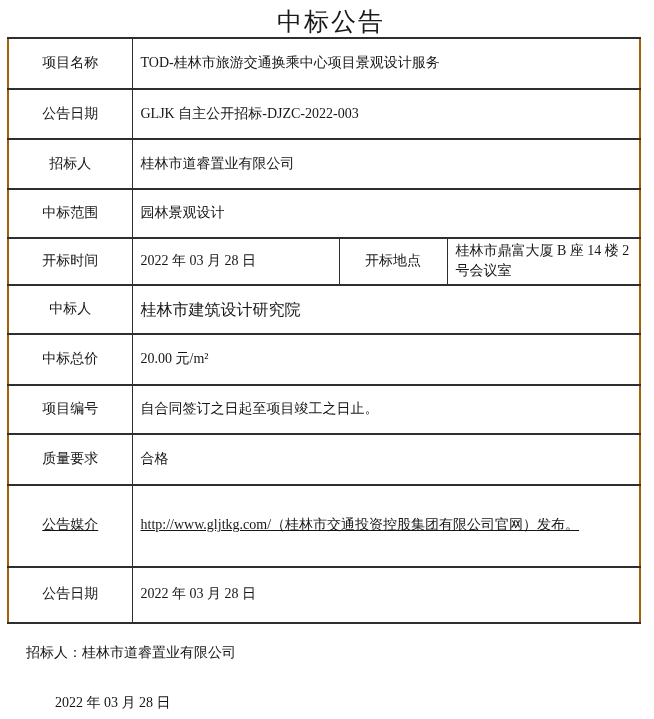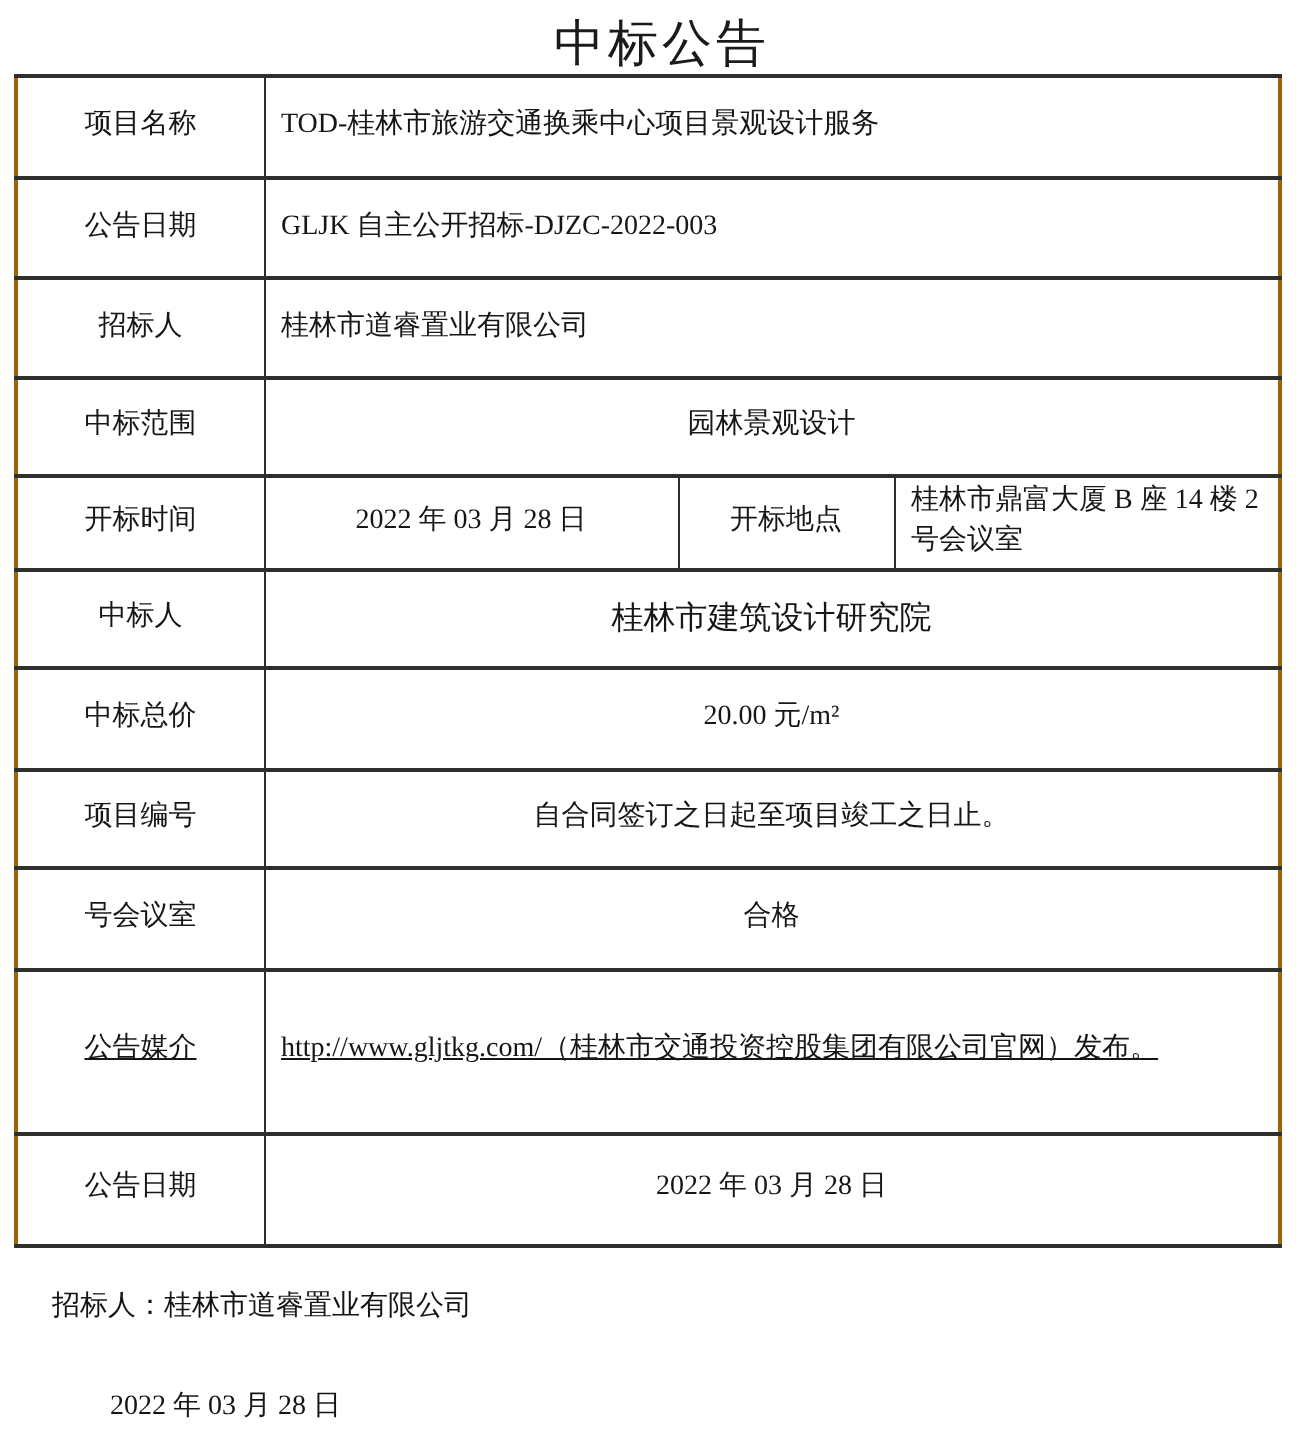--- a/index.html
+++ b/index.html
@@ -43,21 +43,21 @@
     border-right: 1px solid #2e2e2e;
     font-size: 14px;
     line-height: 1.45;
     padding: 2px 8px;
     vertical-align: middle;
     overflow: hidden;
     word-break: break-all;
   }
   td.cell-label { text-align: center; padding: 2px 4px; }
   td.val-left   { text-align: left; }
-  td.val-center { text-align: center; }
+  td.val-center { text-align: left; }
   tr.row-1  { height: 51px; }
   tr.row-2  { height: 50px; }
   tr.row-3  { height: 50px; }
   tr.row-4  { height: 49px; padding-left: 24px; }
   tr.row-5  { height: 35px; }
   tr.row-6  { height: 49px; }
   tr.row-7  { height: 51px; }
   tr.row-8  { height: 49px; }
   tr.row-9  { height: 51px; }
   tr.row-10 { height: 82px; text-decoration: underline; }
@@ -113,21 +113,21 @@
     </tr>
     <tr class="row-7">
       <td class="cell-label">中标总价</td>
       <td class="val-center" colspan="3">20.00 元/m²</td>
     </tr>
     <tr class="row-8">
       <td class="cell-label">项目编号</td>
       <td class="val-center" colspan="3">自合同签订之日起至项目竣工之日止。</td>
     </tr>
     <tr class="row-9">
-      <td class="cell-label">号会议室</td>
+      <td class="cell-label">质量要求</td>
       <td class="val-center" colspan="3">合格</td>
     </tr>
     <tr class="row-10">
       <td class="cell-label">公告媒介</td>
       <td class="val-left" colspan="3">http://www.gljtkg.com/（桂林市交通投资控股集团有限公司官网）发布。</td>
     </tr>
     <tr class="row-11">
       <td class="cell-label">公告日期</td>
       <td class="val-center" colspan="3">2022 年 03 月 28 日</td>
     </tr>

